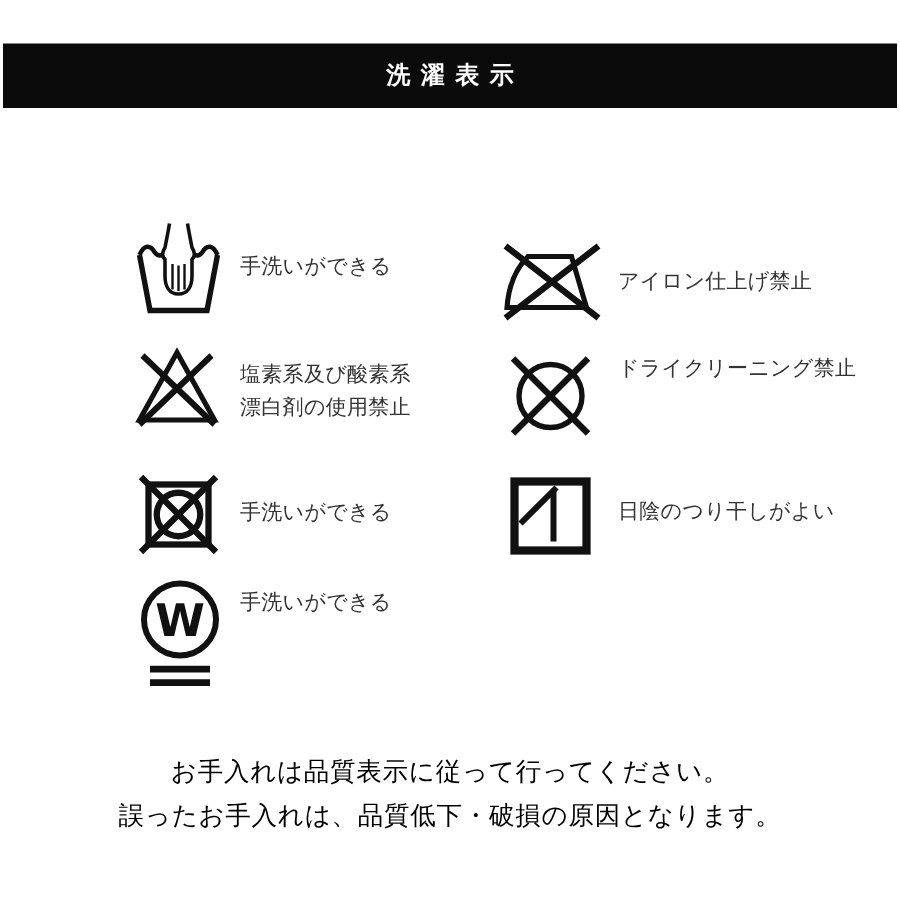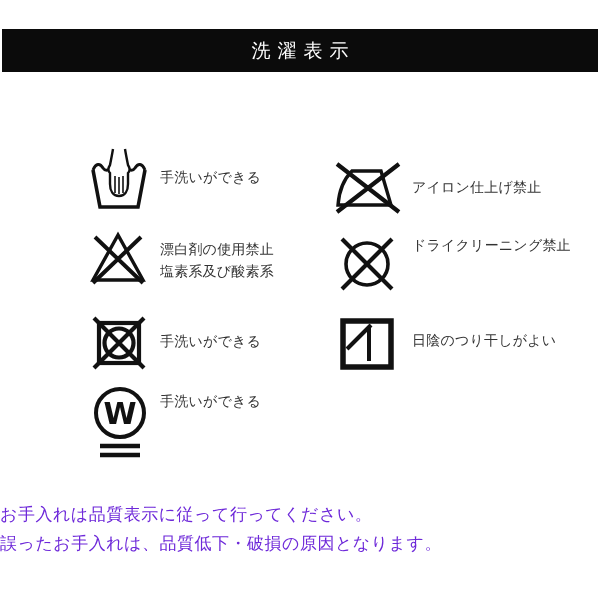--- a/index.html
+++ b/index.html
@@ -13,40 +13,40 @@
     font-family: "Liberation Sans", sans-serif;
   }
   .title-bar {
     position: absolute;
     left: 2px; right: 2px; top: 29px; height: 43px;
     background: #0b0b0b;
     display: flex; align-items: center; justify-content: center;
   }
   .title-bar h1 {
     color: #ffffff;
-    font-size: 19px;
-    font-weight: normal;
+    font-size: 16px;
+    font-weight: bold;
     letter-spacing: 7px;
     padding-left: 7px; 
   }
   .icon { position: absolute; display: block; line-height: 0; }
   .label {
     position: absolute;
     font-size: 14px;
     line-height: 22px;
     color: #333333;
     white-space: nowrap;
     letter-spacing: 0.2px;
   }
   .footer {
     position: absolute;
     left: 0; right: 0; top: 500px;
-    text-align: left;
+    text-align: center;
     font-family: "Liberation Serif", serif;
-    color: #6d28d9;
+    color: #000000;
     font-size: 17px;
     line-height: 29px;
     letter-spacing: 0.5px;
   }
   svg { display: block; }
   svg .stroke { stroke: #111111; fill: none; }
 </style>
 </head>
 <body>
 
@@ -72,22 +72,22 @@
   </div>
 
   <div>
     <span class="icon" style="left:86px;top:228px">
       <svg width="64" height="60" viewBox="0 0 64 60">
         <path class="stroke" stroke-width="3.4" d="M32 7 L7 52 L57 52 Z"></path>
         <path class="stroke" stroke-width="4" d="M9 9 L57 55 M55 9 L7 55"></path>
       </svg>
     </span>
     <div class="label" style="left:160px;top:238px">
+      <div>塩素系及び酸素系</div>
       <div>漂白剤の使用禁止</div>
-      <div>塩素系及び酸素系</div>
     </div>
   </div>
 
   <div>
     <span class="icon" style="left:90px;top:314px">
       <svg width="58" height="58" viewBox="0 0 58 58">
         <rect class="stroke" stroke-width="4.2" x="9" y="9" width="40" height="40"></rect>
         <circle class="stroke" stroke-width="4.2" cx="29" cy="29" r="14.5"></circle>
         <path class="stroke" stroke-width="4.2" d="M4 4 L54 54 M54 4 L4 54"></path>
       </svg>

